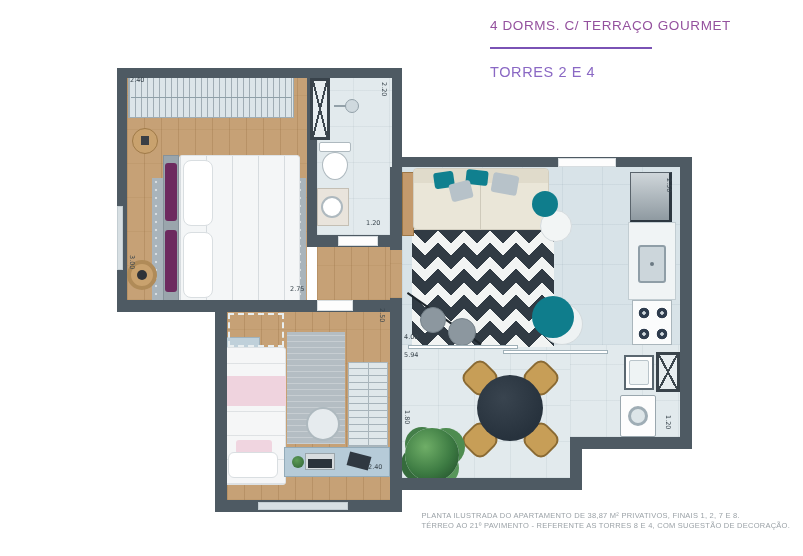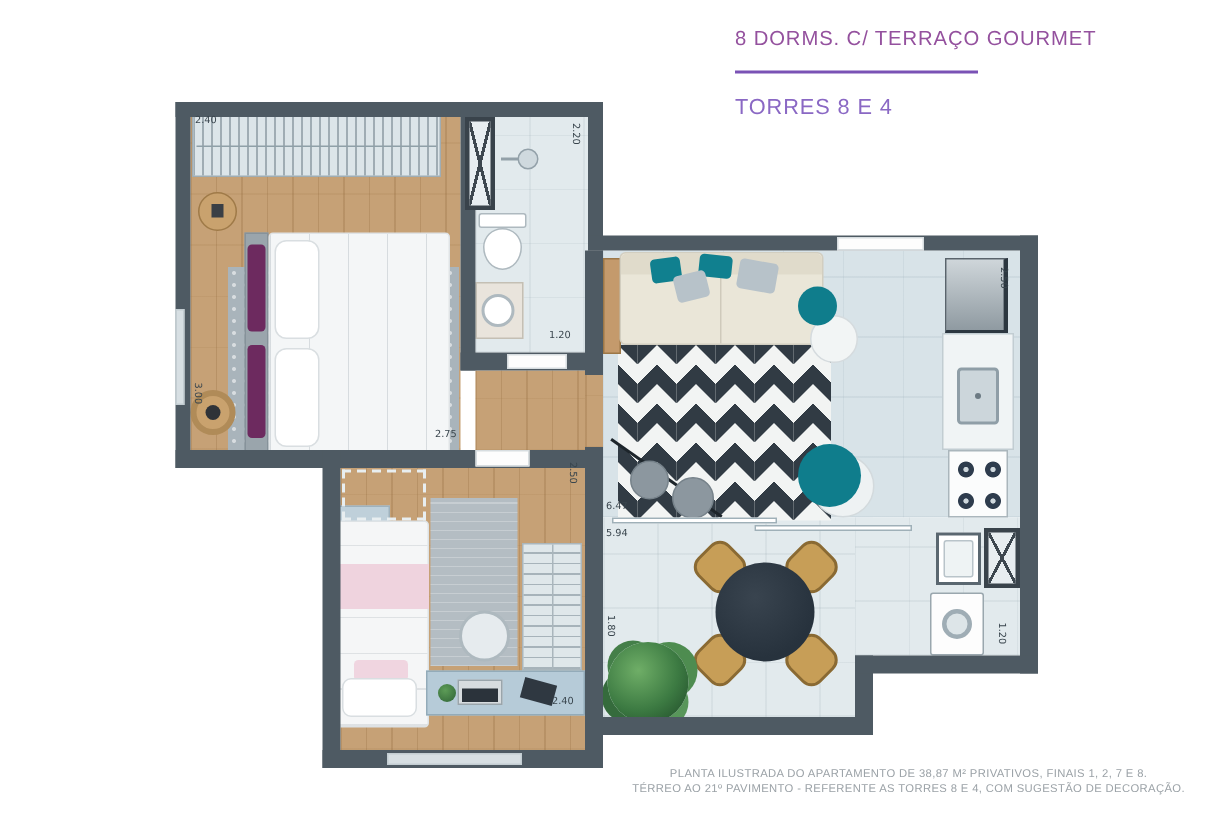--- a/index.html
+++ b/index.html
@@ -9,21 +9,21 @@
   
   .info{position:absolute;left:490px;top:12px;width:300px;}
   .info h1{margin:0;font-size:15px;font-weight:bold;letter-spacing:.5px;
            color:var(--title_color,#5c2e90);}
   .info h2{margin:6px 0 0 0;font-size:13.5px;font-weight:normal;letter-spacing:.6px;
            color:var(--subtitle_color,#94519e);}
   .divider{margin-top:14px;width:162px;height:2px;background:var(--divider_color,#7a52b5);}
   .towers{margin-top:14px;font-size:14.5px;line-height:18px;letter-spacing:.6px;
           color:var(--towers_color,#8a68c4);}
 
-  .footer{position:absolute;right:13px;bottom:26px;text-align:center;
+  .footer{position:absolute;right:13px;bottom:26px;text-align:left;
           font-size:7.5px;line-height:9.5px;letter-spacing:.25px;
           color:var(--footer_color,#9ba2a7);}
 
   
   .plan{position:absolute;left:108px;top:60px;width:586px;height:453px;}
   .plan *{position:absolute;box-sizing:border-box;}
   .wall{background:var(--wall_color,#4e5a63);z-index:6;}
   .floor-wood{background:
       repeating-linear-gradient(90deg,rgba(140,100,55,.25) 0 1px,transparent 1px 17px),
       repeating-linear-gradient(0deg,rgba(150,110,60,.12) 0 1px,transparent 1px 34px),
@@ -198,32 +198,32 @@
     <div class="window" style="left:9px;top:146px;width:6px;height:64px;"></div>
     <div class="window" style="left:150px;top:442px;width:90px;height:8px;"></div>
 
     <span class="dim" style="left:22px;top:17px;">2.40</span>
     <span class="dim v" style="left:20px;top:195px;">3.00</span>
     <span class="dim v" style="left:272px;top:22px;">2.20</span>
     <span class="dim" style="left:258px;top:160px;">1.20</span>
     <span class="dim" style="left:182px;top:226px;">2.75</span>
     <span class="dim v" style="left:270px;top:248px;">2.50</span>
     <span class="dim v" style="left:557px;top:118px;">2.50</span>
-    <span class="dim" style="left:296px;top:274px;">6.47</span>
+    <span class="dim" style="left:296px;top:274px;">4.00</span>
     <span class="dim" style="left:296px;top:292px;">5.94</span>
     <span class="dim v" style="left:295px;top:350px;">1.80</span>
     <span class="dim" style="left:260px;top:404px;">2.40</span>
     <span class="dim v" style="left:556px;top:355px;">1.20</span>
   </div>
 
   <div class="info">
-    <h2>8 DORMS. C/ TERRAÇO GOURMET</h2>
+    <h2>4 DORMS. C/ TERRAÇO GOURMET</h2>
     <div class="divider"></div>
     <div class="towers">
-      <div>TORRES 8 E 4</div>
+      <div>TORRES 2 E 4</div>
     </div>
   </div>
 
   <div class="footer">
     <div>PLANTA ILUSTRADA DO APARTAMENTO DE 38,87 M² PRIVATIVOS, FINAIS 1, 2, 7 E 8.</div>
     <div>TÉRREO AO 21º PAVIMENTO - REFERENTE AS TORRES 8 E 4, COM SUGESTÃO DE DECORAÇÃO.</div>
   </div>
 
 </div>
 

